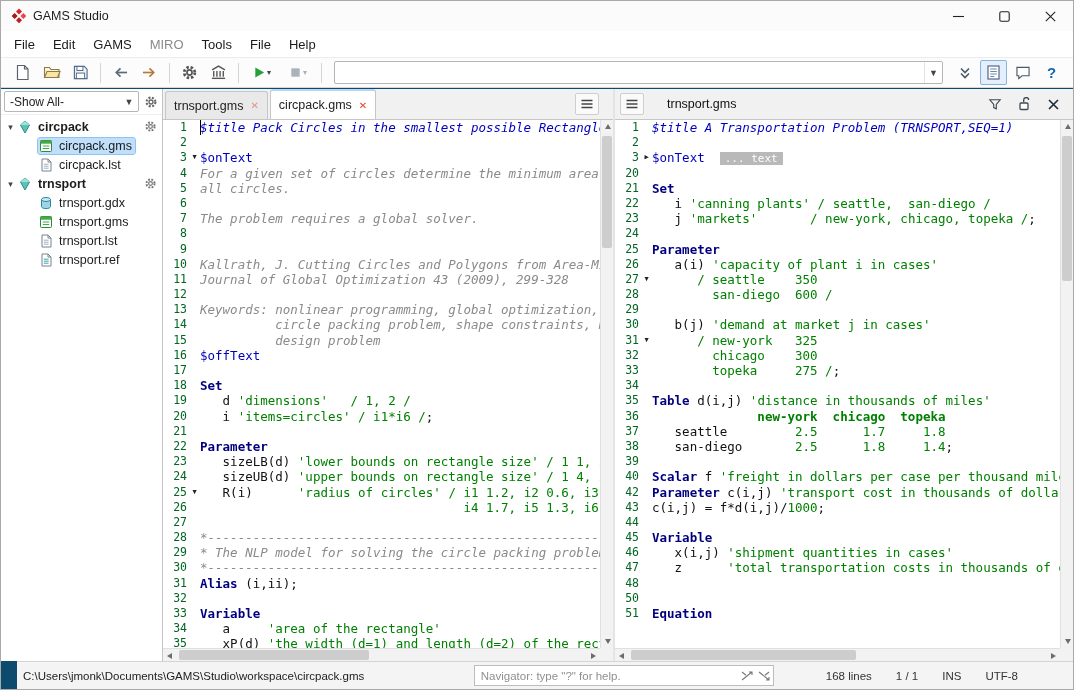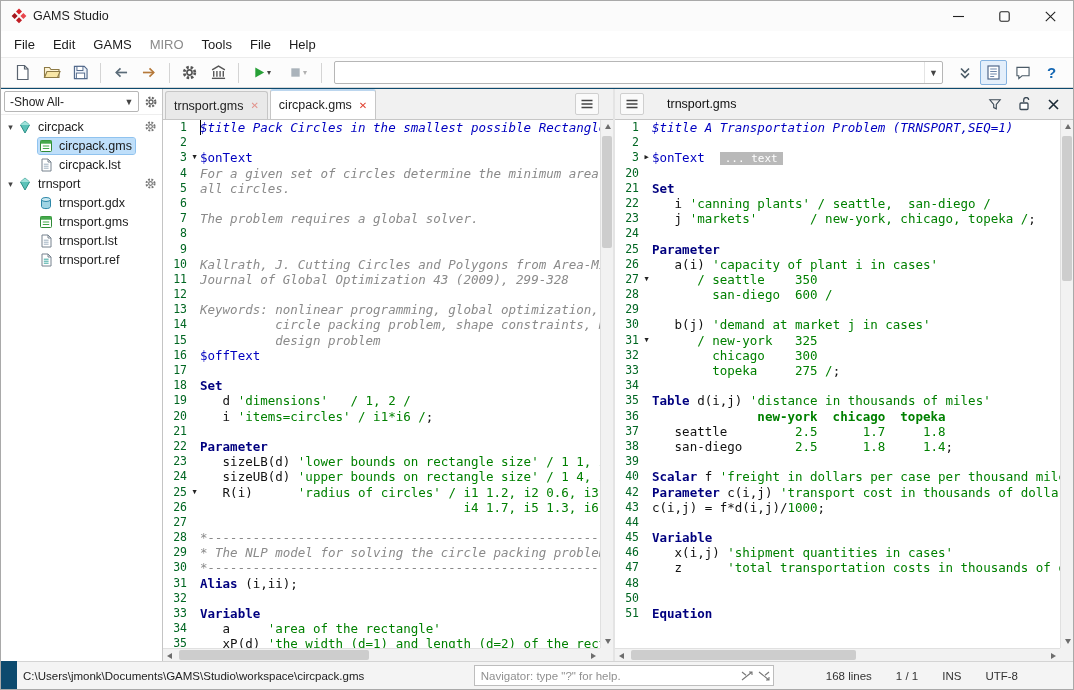--- a/index.html
+++ b/index.html
@@ -43,21 +43,21 @@
   .exp-filter { height:26px; display:flex; align-items:center; padding:2px 3px; gap:3px; border-bottom:1px solid #eee; }
   .filter-select { flex:1; height:21px; border:1px solid #b6b6b6; border-radius:2px; background:#fff; display:flex; align-items:center; font-size:12px; padding-left:5px; color:#222; }
   .filter-select .combo-arrow { border-left:none; }
   .tree { flex:1; overflow:hidden; padding-top:2px; }
   .tree-row { height:19px; display:flex; align-items:center; font-size:12.5px; color:#1b1b1b; padding-left:3px; }
   .tree-row.child { padding-left:37px; }
   .tree-exp { width:13px; font-size:9px; color:#444; text-align:center; }
   .tree-icon { width:16px; height:14px; display:flex; align-items:center; margin-right:4px; }
   .tree-row .hl { display:flex; align-items:center; padding:1px 3px 1px 1px; border-radius:2px; }
   .tree-row.selected .hl { background:#bfdffa; outline:1px solid #90c3ef; }
-  .tree-row.project .label { font-weight:normal; }
+  .tree-row.project .label { font-weight:bold; }
   .tree-gear { margin-left:auto; margin-right:5px; display:flex; }
 
   
   .editor { position:relative; background:#fff; }
   .editor.mid { width:450px; }
   .splitter { width:2px; background:#e4e4e4; }
   .editor.right { flex:1; }
 
   .tabbar { height:31px; background:#f1f1f1; border-bottom:1px solid #c6c6c6; display:flex; align-items:flex-end; }
   .tab { height:28px; display:flex; align-items:center; gap:7px; padding:0 8px; margin-left:2px; border:1px solid #c6c6c6; border-bottom:none; border-radius:3px 3px 0 0; background:#e9e9e9; font-size:12.5px; color:#222; }

